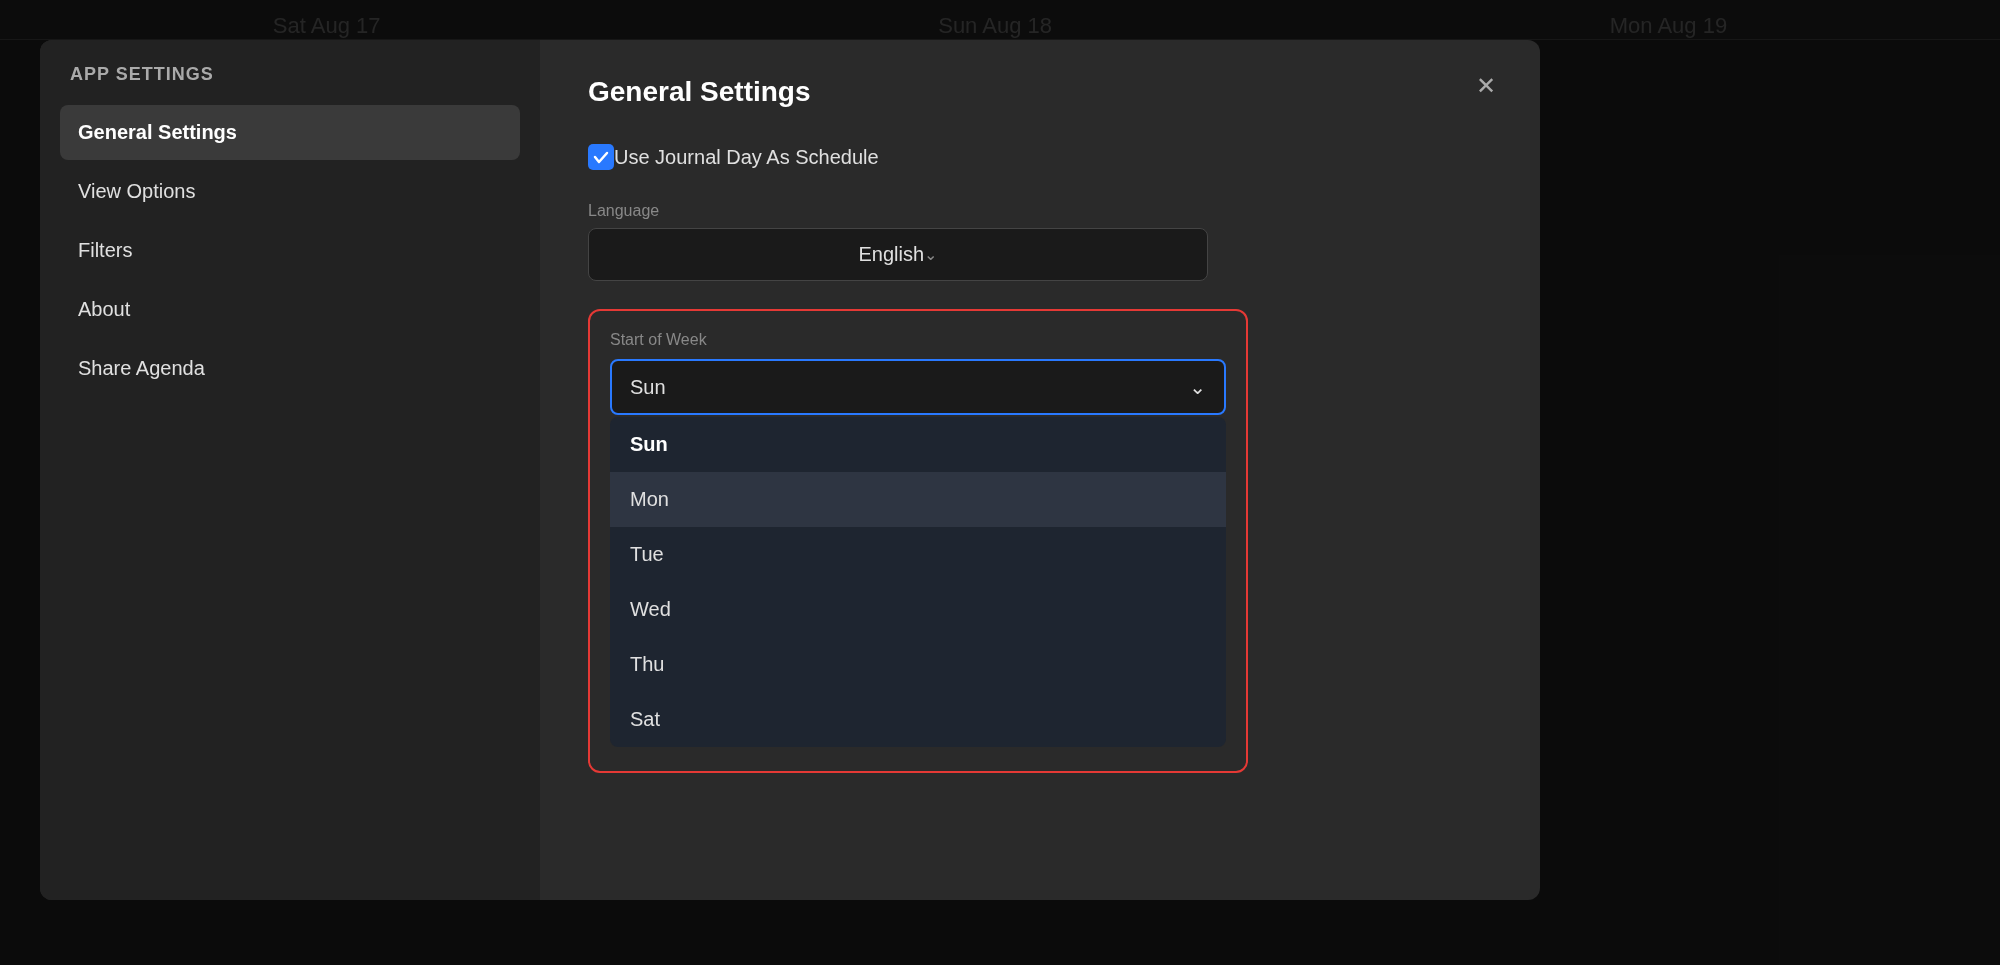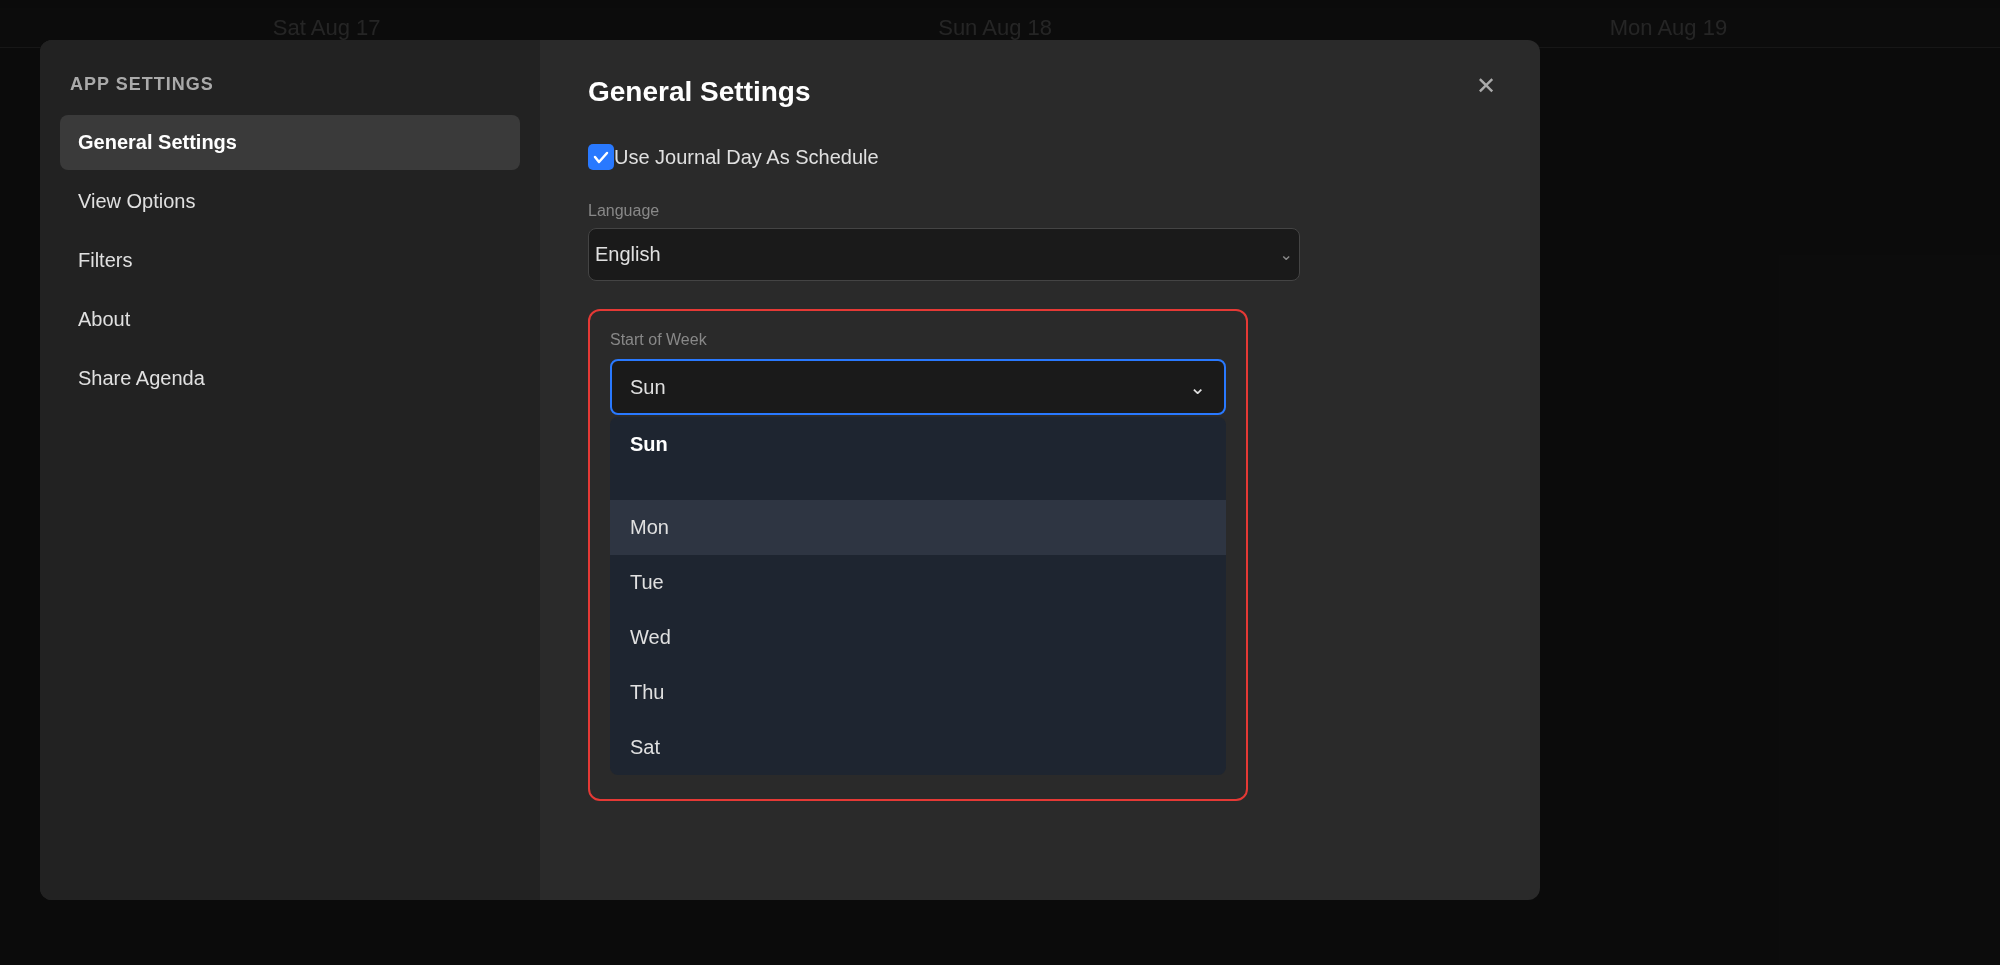--- a/index.html
+++ b/index.html
@@ -8,26 +8,26 @@
       height: 965px;
       background: #1a1a1a;
       font-family: -apple-system, BlinkMacSystemFont, 'Segoe UI', sans-serif;
       overflow: hidden;
       position: relative;
     }
 
     
     .bg-calendar {
       position: absolute;
-      top: 8px;
+      top: 0;
       left: 0;
       width: 100%;
       height: 40px;
       display: flex;
-      align-items: center;
+      align-items: flex-end;
       justify-content: space-around;
       background: #1c1c1c;
       border-bottom: 1px solid #333;
       z-index: 0;
       gap: 12px;
     }
     .bg-calendar-day {
       color: #888;
       font-size: 22px;
       font-weight: 500;
@@ -54,21 +54,21 @@
       border-radius: 12px;
       display: flex;
       z-index: 2;
       overflow: hidden;
     }
 
     
     .sidebar {
       width: 500px;
       background: #222222;
-      padding: 34px 20px;
+      padding: 24px 20px;
       flex-shrink: 0;
     }
     .sidebar-title {
       color: #aaa;
       font-size: 18px;
       font-weight: 700;
       letter-spacing: 1px;
       margin-bottom: 20px;
       padding-left: 10px;
     }
@@ -145,30 +145,30 @@
     }
 
     
     .field-label {
       font-size: 16px;
       color: #888;
       margin-bottom: 8px;
     }
 
     .select-field {
-      width: 712px;
+      width: 620px;
       background: #1a1a1a;
       border: 1px solid #444;
       border-radius: 8px;
-      padding: 14px 6px;
-      color: #e0e0e0;
-      font-size: 20px;
-      display: flex;
-      align-items: center;
-      justify-content: space-between;
+      padding: 14px 18px;
+      color: #e0e0e0;
+      font-size: 20px;
+      display: flex;
+      align-items: center;
+      justify-content: center;
       cursor: pointer;
       margin-bottom: 28px;
     }
     .select-field .chevron {
       color: #888;
       font-size: 16px;
     }
 
     
     .start-week-section {
@@ -207,21 +207,20 @@
       margin-top: 2px;
     }
     .dropdown-item {
       padding: 16px 20px;
       font-size: 20px;
       color: #e0e0e0;
       cursor: pointer;
     }
     .dropdown-item.highlighted {
       background: #2e3542;
-      margin-top: 28px;
     }
     .dropdown-item.selected-item {
       font-weight: 700;
       color: #ffffff;
     }
   </style>
 </head>
 <body>
 
 <div class="bg-calendar">

